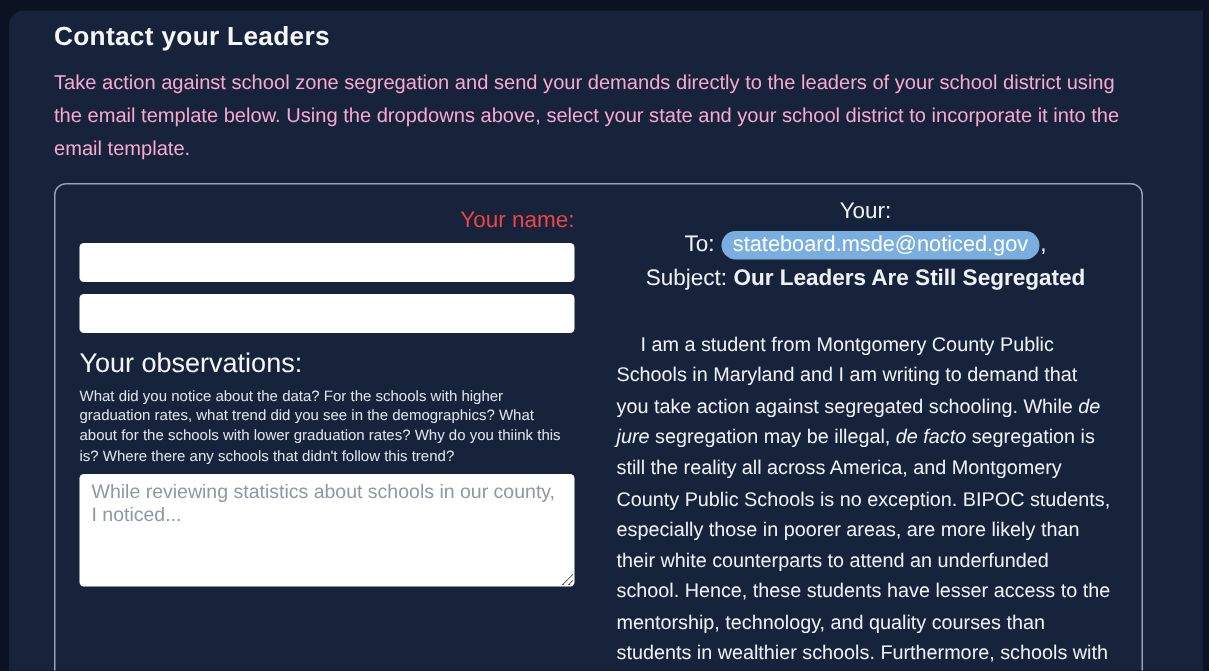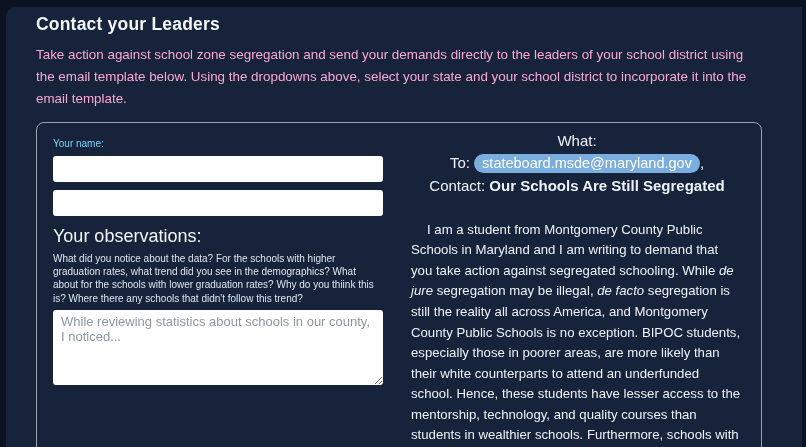--- a/index.html
+++ b/index.html
@@ -40,24 +40,24 @@
     border: 1px solid #9aa4b4;
     border-radius: 8px;
     display: flex;
     align-items: flex-start;
   }
   .col { width: 50%; }
   .left-col  { padding: 8px 16px 0 16px; }
   .right-col { padding: 7px 18px 0 12px; color: #eef2f8; }
 
   .field-label {
-    text-align: left;
-    font-size: 10px;
+    text-align: right;
+    font-size: 15px;
     font-weight: 400;
-    color: #7dd3fc;
+    color: #ef4444;
     margin: 7px 0 7px;
   }
   .text-input {
     display: block;
     width: 100%;
     height: 26px;
     border: none;
     border-radius: 3px;
     background: #ffffff;
     font-family: "Liberation Sans", sans-serif;
@@ -141,29 +141,29 @@
 
         <h2 class="section-heading">Your observations:</h2>
         <p class="helper">What did you notice about the data? For the schools with higher graduation rates, what trend did you see in the demographics? What about for the schools with lower graduation rates? Why do you thiink this is? Where there any schools that didn't follow this trend?</p>
         <textarea class="area-input" placeholder="While reviewing statistics about schools in our county, I noticed..." style=""></textarea>
 
       </div>
 
       <div class="col right-col">
         <div class="meta">
           <div class="meta-line">
-            <span>What:</span>
+            <span>Your:</span>
           </div>
           <div class="meta-line">
             <span>To:</span>
-            <span class="pill">stateboard.msde@maryland.gov</span><span class="comma">,</span>
+            <span class="pill">stateboard.msde@noticed.gov</span><span class="comma">,</span>
           </div>
           <div class="meta-line subject-line">
-            <span>Contact:</span>
-            <span class="subject-text">Our Schools Are Still Segregated</span>
+            <span>Subject:</span>
+            <span class="subject-text">Our Leaders Are Still Segregated</span>
           </div>
         </div>
 
         <div class="email-body">
           <p><span>I am a student from Montgomery County Public Schools in Maryland and I am writing to demand that you take action against segregated schooling. While </span><span class="it">de jure</span><span> segregation may be illegal, </span><span class="it">de facto</span><span> segregation is still the reality all across America, and Montgomery County Public Schools is no exception. BIPOC students, especially those in poorer areas, are more likely than their white counterparts to attend an underfunded school. Hence, these students have lesser access to the mentorship, technology, and quality courses than students in wealthier schools. Furthermore, schools with higher concentration of BIPOC are more heavily monitored by police, which is absolutely unnecessary.</span></p>
 
         </div>
       </div>
 
     </div>

